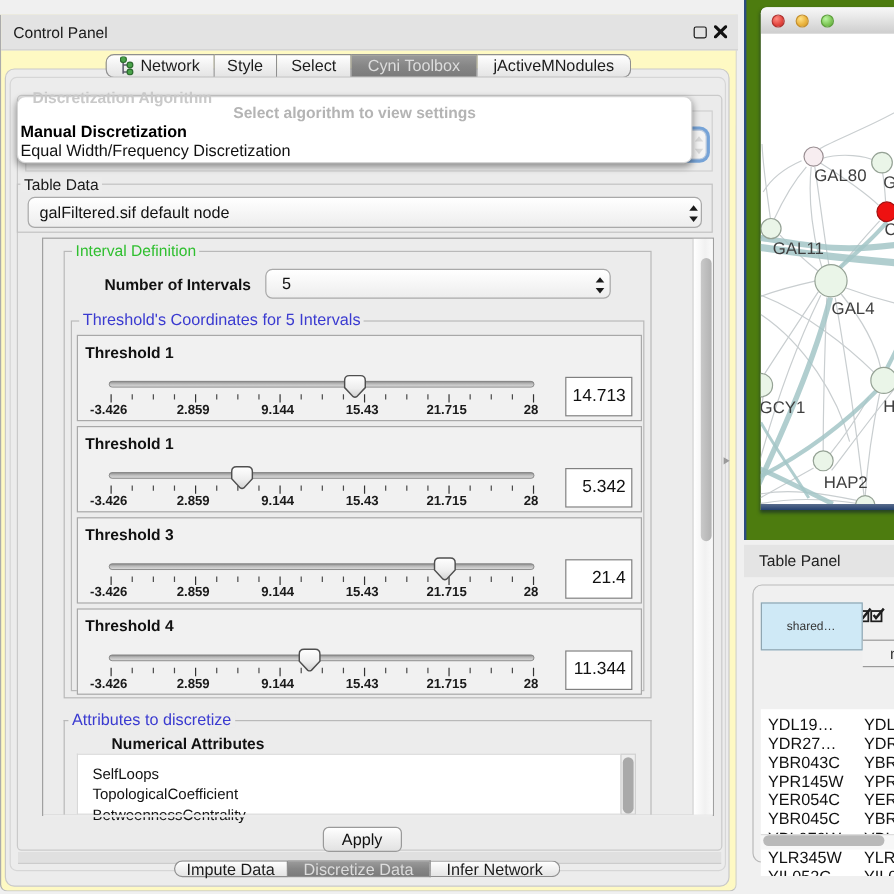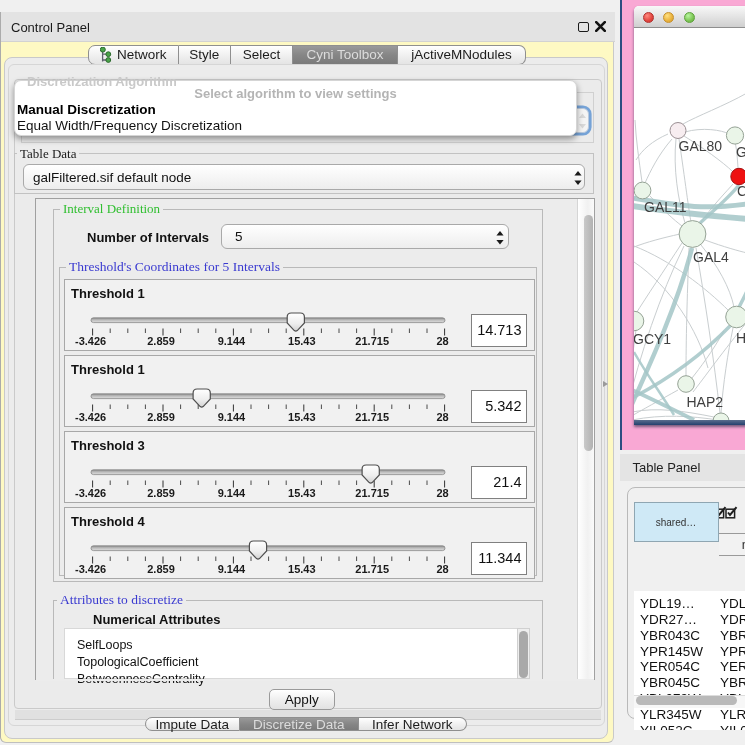--- a/index.html
+++ b/index.html
@@ -2,21 +2,21 @@
 <html><head><meta charset="utf-8">
 <style>
 *{margin:0;padding:0;box-sizing:border-box;}
 html,body{width:745px;height:745px;overflow:hidden;}
 body{font-family:"Liberation Sans",sans-serif;background:#f0f0f0;position:relative;}
 .abs{position:absolute;}
 .tab{position:absolute;top:0;height:100%;border:1px solid #8f8f8f;border-left:none;
  background:linear-gradient(180deg,#ffffff 0%,#f2f2f2 45%,#e4e4e4 100%);
  font-size:13.5px;color:#1c1c1c;display:flex;align-items:center;justify-content:center;font-weight:500;text-align:right;}
 .tabsel{background:linear-gradient(180deg,#9a9a9a 0%,#868686 50%,#7b7b7b 100%);color:#dcdcdc;}
-.gt{position:absolute;font-size:13.5px;background:#ececec;padding:0 3px;line-height:13px;font-family:Liberation Serif, serif;}
+.gt{position:absolute;font-size:13.5px;background:#ececec;padding:0 3px;line-height:13px;}
 .tbx{position:absolute;left:63px;width:471px;height:72px;background:#f1f1f1;border:1px solid #a8a8a8;}
 .tbt{position:absolute;left:6px;top:6px;font-size:13px;font-weight:bold;color:#111;}
 .vb{position:absolute;left:406px;top:34px;width:56px;height:33px;background:#fff;border:1.5px solid #808080;
  font-size:14.5px;color:#111;text-align:right;line-height:30px;padding-right:4.5px;}
 </style></head><body>
 
 <div class="abs" style="left:0;top:0;width:614px;height:731px;background:#fef9c3;border-left:1px solid #ababab;border-right:1px solid #c9c9c9;border-bottom:1px solid #bfbfbf;border-radius:0 0 6px 6px;margin-top:12px;">
 <div class="abs" style="left:0;top:0;width:614px;height:30px;background:#e3e3e3;border-bottom:1px solid #d2d2d2;">
       <div class="abs" style="left:10px;top:8px;font-size:13px;color:#1a1a1a;">Control Panel</div>
       <div class="abs" style="left:577px;top:10px;width:11px;height:10px;border:1.6px solid #1a1a1a;border-radius:2px;"></div>
@@ -272,21 +272,21 @@
 <div class="abs" style="left:268px;top:676.5px;width:65.5px;height:21px;border:1px solid #9a9a9a;border-radius:5px;background:linear-gradient(180deg,#ffffff,#efefef 50%,#e2e2e2);font-size:13.5px;color:#111;display:flex;align-items:center;justify-content:center;">Apply</div>
 <div class="abs" style="left:143.5px;top:705px;width:322.5px;height:14px;">
 <div class="tab" style="left:0.0px;width:95.5px;border-left:1px solid #8f8f8f;border-radius:7px 0 0 7px;">Impute Data</div>
 <div class="tab tabsel" style="left:95.5px;width:118.5px;">Discretize Data</div>
 <div class="tab" style="left:214.0px;width:108.5px;border-radius:0 7px 7px 0;">Infer Network</div>
 </div>
 <svg class="abs" style="left:601px;top:368px" width="7" height="8" viewBox="0 0 7 8">
       <path d="M1 7 L1 1 L6 4 Z" fill="#9a9a9a"></path>
     </svg>
 </div>
-<div class="abs" style="left:619.5px;top:0;width:125.5px;height:450px;background:#f9a8d4;border-left:2px solid #2c4d80;">
+<div class="abs" style="left:619.5px;top:0;width:125.5px;height:450px;background:#4d7c0f;border-left:2px solid #2c4d80;">
 <div class="abs" style="left:12.5px;top:6px;width:113px;height:419px;background:#ffffff;border-radius:5px 0 0 0;box-shadow:0 2px 3px rgba(10,25,50,0.55);">
 <div class="abs" style="left:0;top:0;width:113px;height:22px;background:linear-gradient(180deg,#f8f8f8,#e8e8e8 40%,#cfcfcf);border-bottom:1px solid #8e8e8e;border-radius:5px 0 0 0;">
         <div class="abs" style="left:8.5px;top:6px;width:11px;height:11px;border-radius:50%;background:radial-gradient(circle at 35% 30%,#ff8a80,#e2453e 60%,#c63530);border:0.5px solid #b03230;"></div>
         <div class="abs" style="left:29px;top:6px;width:11px;height:11px;border-radius:50%;background:radial-gradient(circle at 35% 30%,#ffe082,#e9b13c 60%,#cf9a2e);border:0.5px solid #c6902c;"></div>
         <div class="abs" style="left:49.5px;top:6px;width:11px;height:11px;border-radius:50%;background:radial-gradient(circle at 35% 30%,#b9f6a0,#7cc554 60%,#63ab3f);border:0.5px solid #5da03c;"></div>
       </div>
 <svg class="abs" style="left:0;top:22px" width="113" height="392" viewBox="632 28 113 392">
 <path d="M745,93 C722,106 695,116 681,124" fill="none" stroke="#c9ced0" stroke-width="1"></path>
 <path d="M670,139 C656,155 648,172 643,183" fill="none" stroke="#c9ced0" stroke-width="1"></path>
 <path d="M677,139 C683,180 687,212 689,222" fill="none" stroke="#c9ced0" stroke-width="1"></path>

